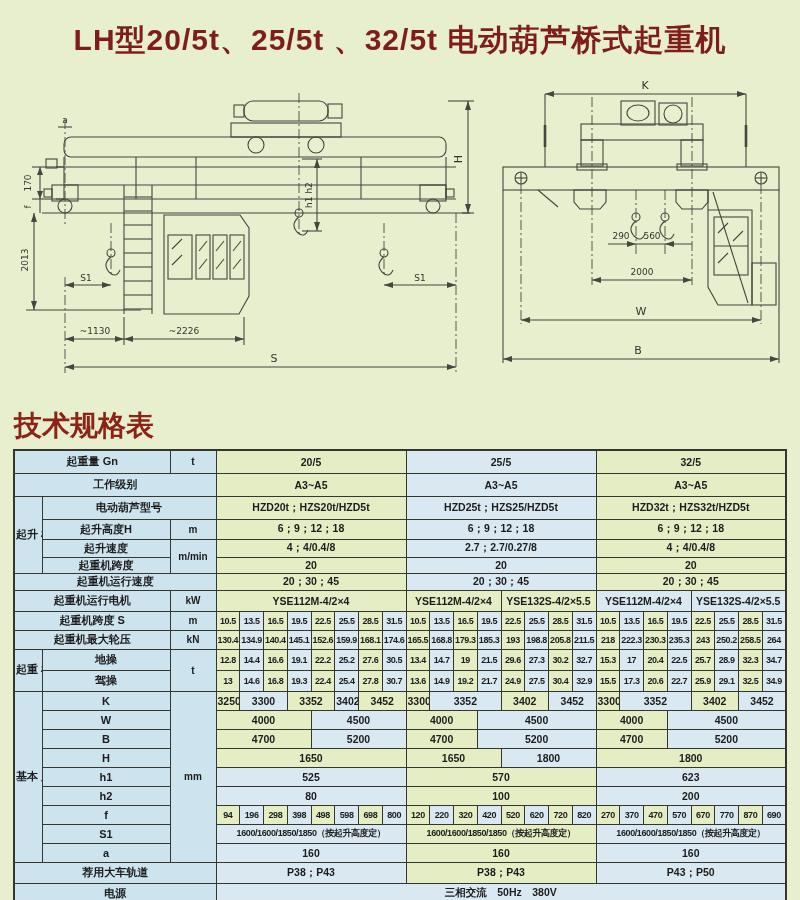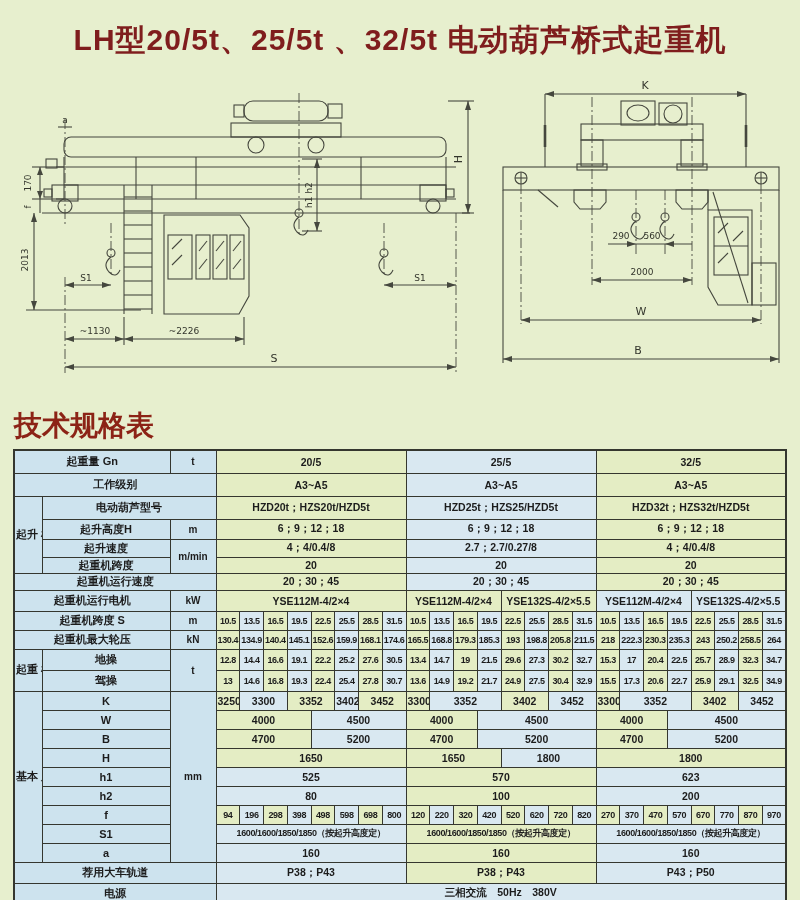--- a/index.html
+++ b/index.html
@@ -617,21 +617,21 @@
         <td colspan="1" class="cb sm">620</td>
         <td colspan="1" class="cg sm">720</td>
         <td colspan="1" class="cb sm">820</td>
         <td colspan="1" class="cg sm">270</td>
         <td colspan="1" class="cb sm">370</td>
         <td colspan="1" class="cg sm">470</td>
         <td colspan="1" class="cb sm">570</td>
         <td colspan="1" class="cg sm">670</td>
         <td colspan="1" class="cb sm">770</td>
         <td colspan="1" class="cg sm">870</td>
-        <td colspan="1" class="cb sm">970</td>
+        <td colspan="1" class="cb sm">690</td>
       </tr>
       <tr style="height: 19px;">
         <th colspan="1" class="lbl">S1</th>
         <td colspan="8" class="cb sm">1600/1600/1850/1850（按起升高度定）</td>
         <td colspan="8" class="cg sm">1600/1600/1850/1850（按起升高度定）</td>
         <td colspan="8" class="cb sm">1600/1600/1850/1850（按起升高度定）</td>
       </tr>
       <tr style="height: 19px;">
         <th colspan="1" class="lbl">a</th>
         <td colspan="8" class="cb">160</td>

